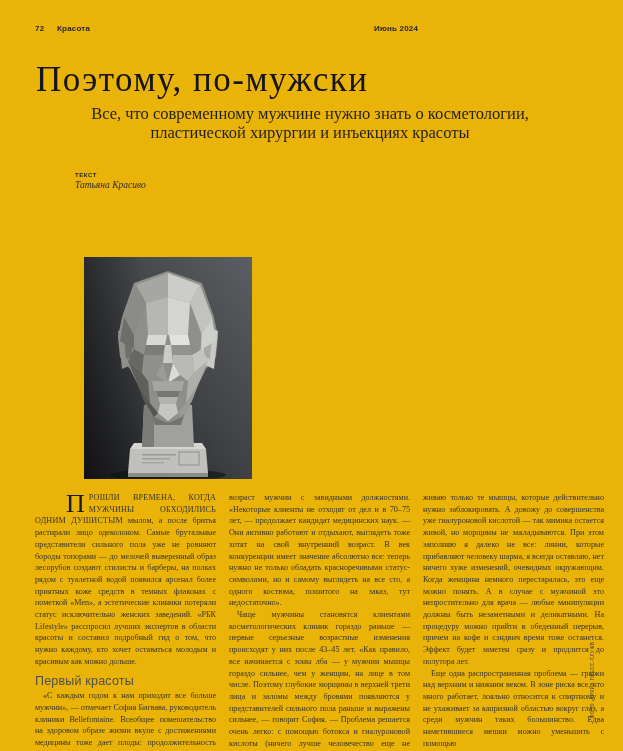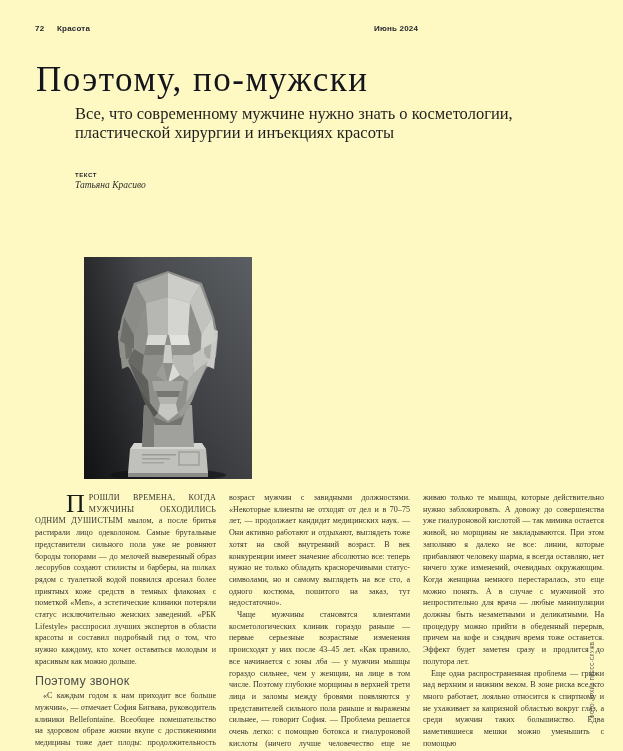--- a/index.html
+++ b/index.html
@@ -1,28 +1,28 @@
 <!DOCTYPE html>
 <html><head>
 <meta charset="utf-8">
 <style>
   html,body{margin:0;padding:0;background:#e8e8e8;}
-  .page{position:relative;width:623px;height:751px;background:#fef9c3;overflow:hidden;
+  .page{position:relative;width:623px;height:751px;background:#eab308;overflow:hidden;
         font-family:"Liberation Serif",serif;color:#35342f;}
   
   .hdr-item{position:absolute;top:24px;font-family:"Liberation Sans",sans-serif;
             font-size:8px;font-weight:bold;color:#26262e;letter-spacing:.2px;}
   .hdr-num{left:35px;}
   .hdr-sec{left:57px;}
   .hdr-issue{left:374px;}
   
   .title{position:absolute;left:36px;top:60px;font-size:35px;font-weight:400;
          letter-spacing:1.5px;color:#14141c;white-space:nowrap;}
   .subtitle{position:absolute;left:75px;top:105px;width:470px;font-size:16.5px;
-            line-height:18.5px;color:#201f1d;}
+            line-height:18.5px;color:#201f1d;text-align:center;}
   .byline{position:absolute;left:75px;top:172px;}
   .byline-label{font-family:"Liberation Sans",sans-serif;font-size:6px;font-weight:bold;
                 letter-spacing:.6px;color:#26262e;}
   .byline-author{font-size:9.5px;font-style:italic;color:#2e2d2b;margin-top:2px;}
   
   .photo{position:absolute;left:84px;top:257px;width:168px;height:222px;}
   .photo svg{display:block;}
   
   .col{position:absolute;top:492px;width:181px;font-size:8.1px;line-height:11.7px;
        text-align:justify;color:#35342f;}
@@ -127,21 +127,21 @@
       <polygon points="76,147 92,147 94,156 84,164 74,156" fill="#c6c7c3"></polygon>
     </svg>
   </div>
 
   <div class="col col1">
     <p>
       <span class="dropcap">П</span>
       <span class="lead">РОШЛИ ВРЕМЕНА, КОГДА МУЖЧИНЫ ОБХОДИЛИСЬ ОДНИМ ДУШИСТЫМ</span>
       <span>мылом, а после бритья растирали лицо одеколоном. Самые брутальные представители сильного пола уже не ровняют бороды топорами — до мелочей выверенный образ лесорубов создают стилисты и барберы, на полках рядом с туалетной водой появился арсенал более приятных коже средств в темных флаконах с пометкой «Men», а эстетические клиники потеряли статус исключительно женских заведений. «РБК Lifestyle» расспросил лучших экспертов в области красоты и составил подробный гид о том, что нужно каждому, кто хочет оставаться молодым и красивым как можно дольше.</span>
     </p>
-    <div class="sec-head">Поэтому звонок</div>
+    <div class="sec-head">Первый красоты</div>
     <p class="ind">«С каждым годом к нам приходит все больше мужчин», — отмечает София Бигвава, руководитель клиники Bellefontaine. Всеобщее помешательство на здоровом образе жизни вкупе с достижениями медицины тоже дает плоды: продолжительность жизни стала больше, а с ней увеличился и пенсионный</p>
   </div>
 
   <div class="col col2">
     <p>возраст мужчин с завидными должностями. «Некоторые клиенты не отходят от дел и в 70–75 лет, — продолжает кандидат медицинских наук. — Они активно работают и отдыхают, выглядеть тоже хотят на свой внутренний возраст. В век конкуренции имеет значение абсолютно все: теперь нужно не только обладать красноречивыми статус-символами, но и самому выглядеть на все сто, а одного костюма, пошитого на заказ, тут недостаточно».</p>
     <p class="ind">Чаще мужчины становятся клиентами косметологических клиник гораздо раньше — первые серьезные возрастные изменения происходят у них после 43–45 лет. «Как правило, все начинается с зоны лба — у мужчин мышцы гораздо сильнее, чем у женщин, на лице в том числе. Поэтому глубокие морщины в верхней трети лица и заломы между бровями появляются у представителей сильного пола раньше и выражены сильнее, — говорит София. — Проблема решается очень легко: с помощью ботокса и гиалуроновой кислоты (ничего лучше человечество еще не придумало); такой микс обеспечивает максимально натуральный результат. Ботулотоксином я обездви-</p>
   </div>
 
   <div class="col col3">
     <p>живаю только те мышцы, которые действительно нужно заблокировать. А довожу до совершенства уже гиалуроновой кислотой — так мимика остается живой, но морщины не закладываются. При этом заполняю я далеко не все: линии, которые прибавляют человеку шарма, я всегда оставляю, нет ничего хуже изменений, очевидных окружающим. Когда женщина немного перестаралась, это еще можно понять. А в случае с мужчиной это непростительно для врача — любые манипуляции должны быть незаметными и деликатными. На процедуру можно прийти в обеденный перерыв, причем на кофе и сэндвич время тоже останется. Эффект будет заметен сразу и продлится до полутора лет.</p>

